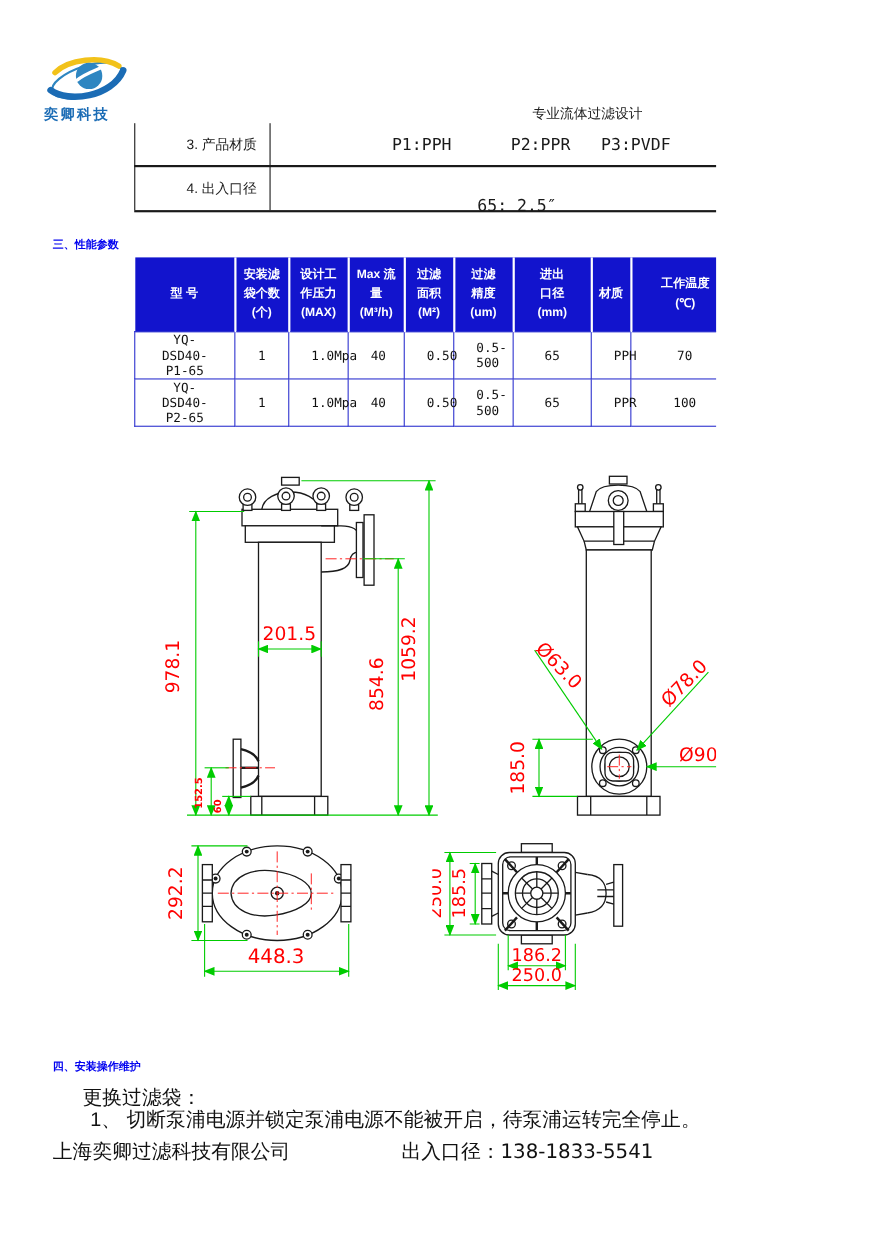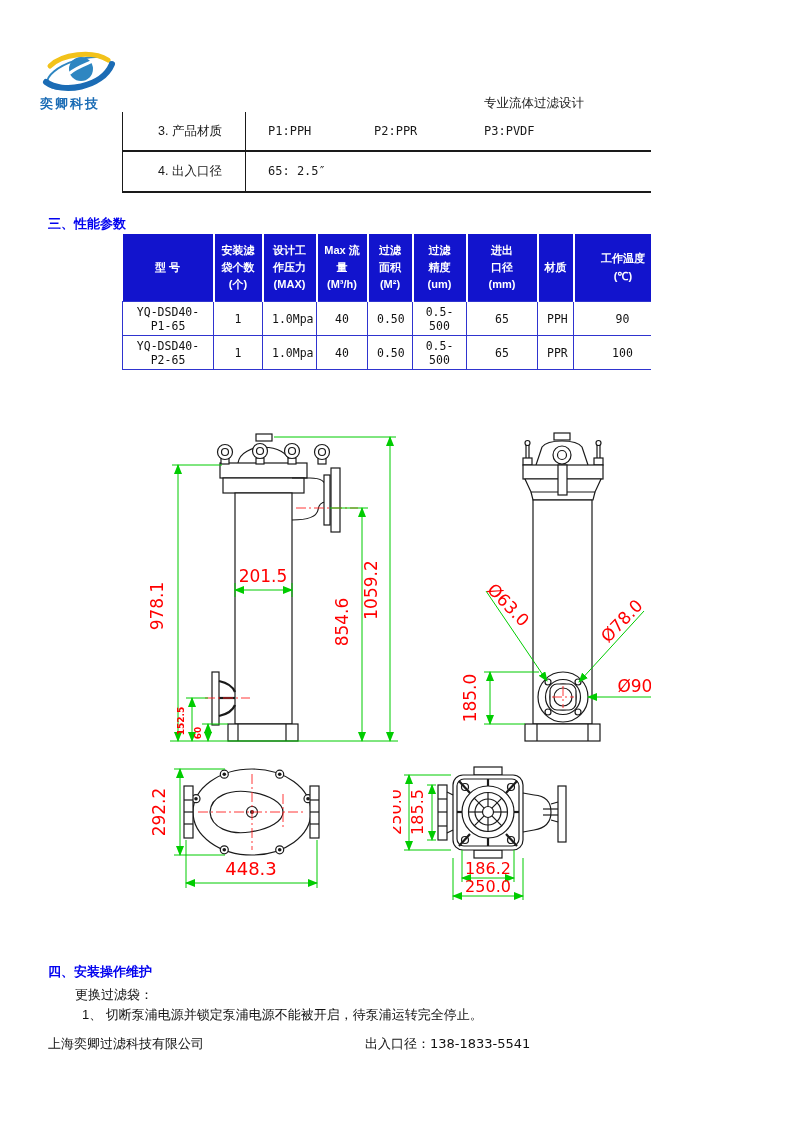--- a/index.html
+++ b/index.html
@@ -4,52 +4,52 @@
 <style>
   html,body{margin:0;padding:0;background:#fff;}
   .page{position:relative;width:651px;height:1122px;background:#ffffff;overflow:hidden;
         font-family:"Liberation Sans",sans-serif;color:#1a1a1a;}
   .abs{position:absolute;}
   .mono{font-family:"DejaVu Sans Mono",monospace;}
   
   .logo-text{left:40px;top:95px;font-size:13px;font-weight:bold;color:#1b6cb5;letter-spacing:2px;}
   .slogan{left:484px;top:95px;font-size:12.5px;color:#222;}
   
-  .spec{left:122px;top:112px;width:550px;height:79px;border-bottom:2px solid #1a1a1a;}
+  .spec{left:122px;top:112px;width:550px;height:79px;border-bottom:2px solid #1a1a1a;text-align:center;}
   .spec .vline{position:absolute;top:0;width:1px;height:100%;background:#1a1a1a;}
   .spec .hline{position:absolute;left:0;top:38px;width:100%;height:2px;background:#1a1a1a;}
   .spec .lbl{position:absolute;left:0;width:123px;height:39px;line-height:39px;
              padding-left:36px;box-sizing:border-box;font-size:12.5px;}
   .spec .val{position:absolute;left:124px;width:426px;height:39px;line-height:39px;
-             padding-left:22px;box-sizing:border-box;font-size:12px;}
+             padding-left:22px;box-sizing:border-box;font-size:15px;}
   .spec .val span{display:inline-block;}
   .spec .w1{width:106px;} .spec .w2{width:110px;}
   
-  .sec-title{font-size:13px;font-weight:bold;color:#0202ef;}
+  .sec-title{font-size:10px;font-weight:bold;color:#0202ef;}
   
   .perf-wrap{left:122px;top:234px;}
   table.perf{border-collapse:collapse;table-layout:fixed;width:549px;}
   table.perf th{background:#1214cd;color:#fff;font-size:11px;font-weight:bold;
       height:67px;vertical-align:middle;text-align:center;white-space:pre-line;
       line-height:1.55;border-left:2px solid #fff;padding:0;}
   table.perf th:first-child{border-left:none;}
   table.perf td{border:1px solid #2f34cf;text-align:center;vertical-align:middle;
-      font-family:"DejaVu Sans Mono",monospace;font-size:11.5px;color:#111;padding:0 9px;}
+      font-family:"DejaVu Sans Mono",monospace;font-size:11.5px;color:#111;padding:0 20px;}
   table.perf tr.r1 td, table.perf tr.r2 td{height:33px;}
   table.perf tr.r3 td{height:45px;}
   table.perf td.narrow{padding:0 7px;word-break:break-all;line-height:1.6;}
   
   svg text.dim{fill:#ff0000;font-family:"DejaVu Sans",sans-serif;}
   svg .g{stroke:#00cc00;stroke-width:1;fill:none;}
   svg .k{stroke:#1a1a1a;stroke-width:1.2;fill:none;}
   svg .kf{stroke:#1a1a1a;stroke-width:1.2;fill:#ffffff;}
   svg .kt{stroke:#1a1a1a;stroke-width:2.2;fill:none;}
   svg .r{stroke:#ff2222;stroke-width:0.9;fill:none;stroke-dasharray:10 3 2 3;}
   
-  .body-text{font-size:13px;color:#111;}
+  .body-text{font-size:18px;color:#111;}
   .footer-num{font-weight:normal;font-family:"DejaVu Sans",sans-serif;}
 </style>
 </head>
 <body>
 
 <div class="page">
 
   <svg class="abs" style="left:40px;top:50px;" width="78" height="46" viewBox="0 0 78 46">
     <ellipse cx="39" cy="23" rx="33" ry="13" transform="rotate(-18 39 23)" fill="none" stroke="#2e86c1" stroke-width="2"></ellipse>
     <path d="M10,16 C22,4 52,0 68,10" fill="none" stroke="#f2c21a" stroke-width="5" stroke-linecap="round"></path>
@@ -64,21 +64,21 @@
   <div class="abs spec">
     <div class="vline" style="left:0;"></div>
     <div class="vline" style="left:123px;"></div>
     <div class="vline" style="left:549px;"></div>
     <div class="hline"></div>
     <div class="lbl" style="top:0;">3. 产品材质</div>
     <div class="val mono" style="top:0;">
       <span class="w1">P1:PPH</span><span class="w2">P2:PPR</span><span>P3:PVDF</span>
     </div>
     <div class="lbl" style="top:40px;padding-left:36px;">4. 出入口径</div>
-    <div class="val mono" style="top:40px;">65: 2.5″</div>
+    <div class="val mono" style="top:56px;">65: 2.5″</div>
   </div>
 
   <div class="abs sec-title" style="left:48px;top:215px;">三、性能参数</div>
 
   <div class="abs perf-wrap">
     <table class="perf">
       <colgroup>
         <col style="width:91px">
           <col style="width:49px">
           <col style="width:54px">
@@ -118,21 +118,21 @@
       <tbody>
         <tr class="r1">
           <td>YQ-DSD40-P1-65</td>
           <td>1</td>
           <td>1.0Mpa</td>
           <td>40</td>
           <td>0.50</td>
           <td>0.5-500</td>
           <td>65</td>
           <td>PPH</td>
-          <td>90</td>
+          <td>70</td>
         </tr>
         <tr class="r2">
           <td>YQ-DSD40-P2-65</td>
           <td>1</td>
           <td>1.0Mpa</td>
           <td>40</td>
           <td>0.50</td>
           <td>0.5-500</td>
           <td>65</td>
           <td>PPR</td>

